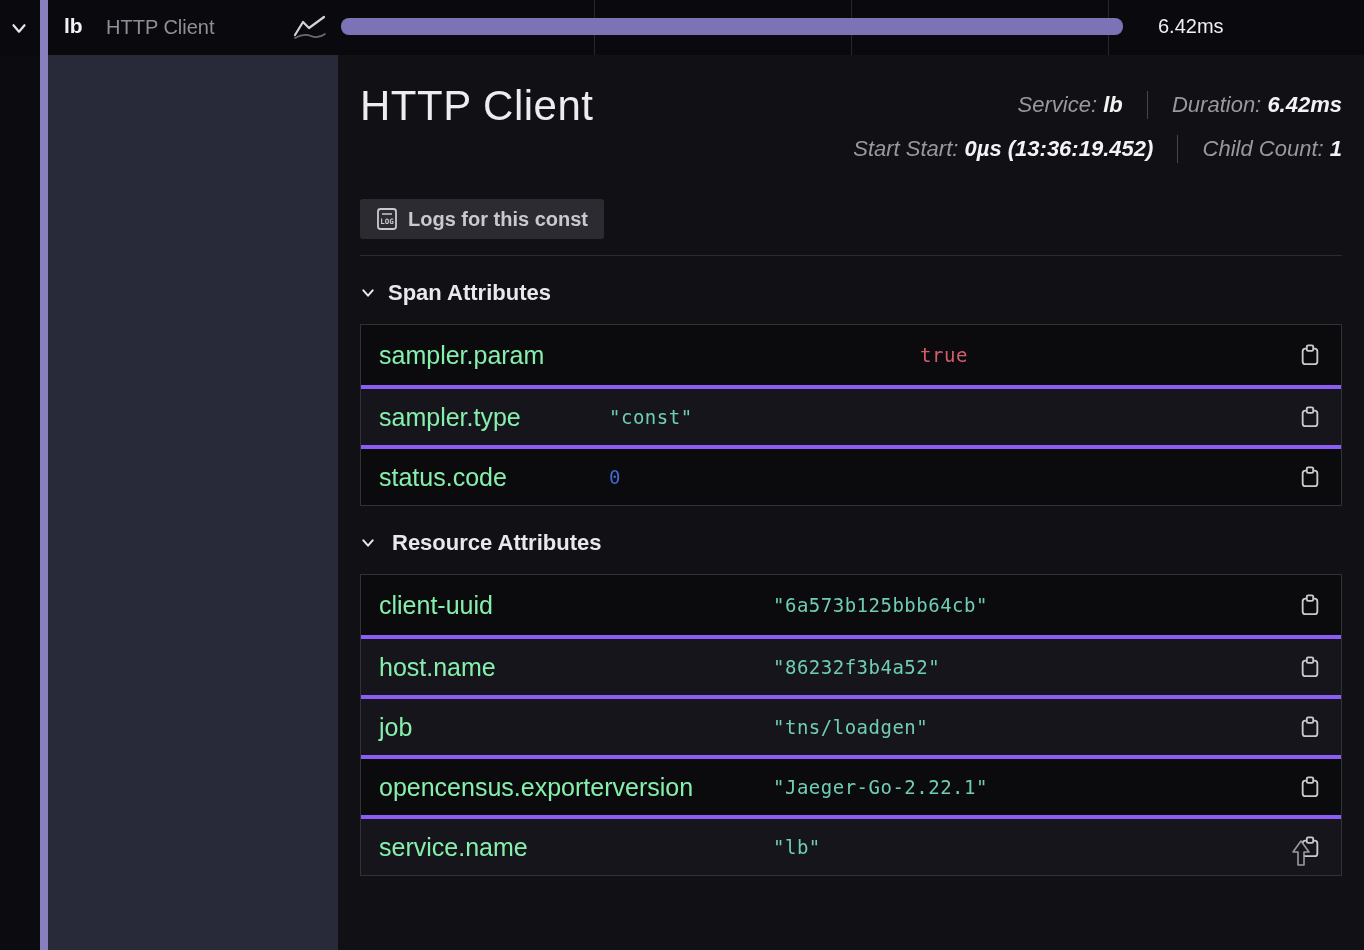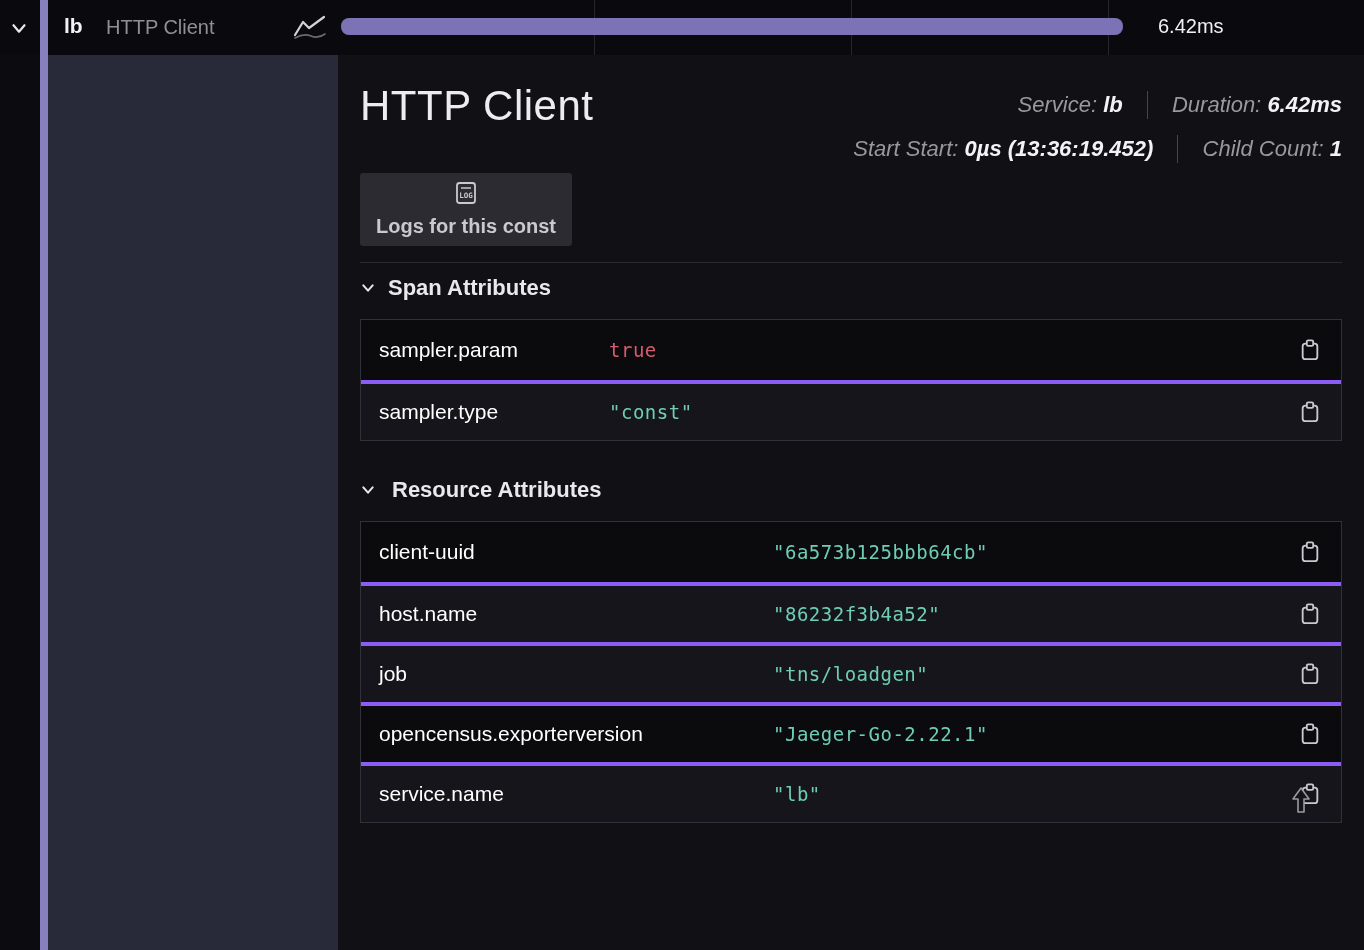--- a/index.html
+++ b/index.html
@@ -41,43 +41,43 @@
   .head-row { display:flex; justify-content:space-between; align-items:flex-start; }
   .page-title {
     width:250px; font-size:42px; font-weight:500; color:#ededf0;
     line-height:1.37; letter-spacing:.5px;
   }
   .meta { text-align:right; margin-top:6px; font-size:22px; color:#98989f; line-height:44px; white-space:nowrap;font-style:italic; }
   .meta b { color:#f3f3f5; font-weight:700; }
   .meta .sep { display:inline-block; width:1px; height:28px; background:#45454d; margin:0 18px; vertical-align:-7px; }
 
   .logs-btn {
-    margin-top:2px; display:inline-flex; align-items:center; gap:10px;
+    margin-top:28px; display:inline-flex; align-items:center; gap:10px;
     background:#2b2b31; border:none; border-radius:3px; padding:8px 16px;
-    color:#c9c9cf; font-size:20px; font-weight:600; font-family:inherit; cursor:pointer;flex-direction:column;
+    color:#c9c9cf; font-size:20px; font-weight:600; font-family:inherit; cursor:pointer;
   }
   .logs-btn svg { display:block; }
 
   .divider { height:1px; background:#2b2b32; margin-top:16px; }
 
   .section-head {
-    margin-top:12px; display:flex; align-items:center; gap:12px;
+    margin-top:24px; display:flex; align-items:center; gap:12px;
     color:#e9e9ec; font-size:22px; font-weight:700; cursor:pointer; width:max-content;
   }
-  .section-head.second { margin-top:36px;gap:16px; }
+  .section-head.second { margin-top:24px;gap:16px; }
 
   .attr-table { margin-top:18px; border:1px solid #31313a; }
   .attr-row { display:flex; align-items:center; height:60px; position:relative; }
   .attr-row + .attr-row { border-top:4px solid #8b5cf6; }
   .attr-row.dark  { background:#0b0b0e; }
   .attr-row.light { background:#15151b; }
-  .attr-key { color:#ffffff; font-size:21px; padding-left:18px; flex:0 0 248px; }
+  .attr-key { color:#86efac; font-size:25px; padding-left:18px; flex:0 0 248px; }
   .t2 .attr-key { flex-basis:412px; }
   .attr-val { font-family:"DejaVu Sans Mono", monospace; font-size:19px; flex:1; letter-spacing:.5px; }
-  .val-bool { color:#d45c6e; }
+  .val-bool { color:#d45c6e;text-align:center; }
   .val-str  { color:#6fcdb6; }
   .val-num  { color:#4168d1; }
   .copy-btn { flex:0 0 62px; display:flex; justify-content:center; color:#c9c9cf; cursor:pointer; }
 
   .cursor-arrow { position:absolute; right:28px; top:20px; z-index:4; }
 </style>
 </head>
 <body>
 
 <div class="topbar">
@@ -161,20 +161,30 @@
     <div class="attr-row light">
       <span class="attr-key">sampler.type</span>
       <span class="attr-val val-str">"const"</span>
       <span class="copy-btn">
         <svg width="22" height="24" viewBox="0 0 24 26">
             <rect x="4" y="6" width="16" height="17" rx="3" fill="none" stroke="currentColor" stroke-width="2"></rect>
             <rect x="8.5" y="2.5" width="7" height="6" rx="1.5" fill="#15151b" stroke="currentColor" stroke-width="2"></rect>
           </svg>
       </span>
     </div>
+    <div class="attr-row dark">
+      <span class="attr-key">status.code</span>
+      <span class="attr-val val-num">0</span>
+      <span class="copy-btn">
+        <svg width="22" height="24" viewBox="0 0 24 26">
+            <rect x="4" y="6" width="16" height="17" rx="3" fill="none" stroke="currentColor" stroke-width="2"></rect>
+            <rect x="8.5" y="2.5" width="7" height="6" rx="1.5" fill="#0b0b0e" stroke="currentColor" stroke-width="2"></rect>
+          </svg>
+      </span>
+    </div>
   </div>
 
   
   <div class="section-head second">
     <svg width="16" height="16" viewBox="0 0 24 24">
       <polyline points="5,8 12,16 19,8" fill="none" stroke="#e9e9ec" stroke-width="3" stroke-linecap="round" stroke-linejoin="round"></polyline>
     </svg>
     <span>Resource Attributes</span>
   </div>
 

